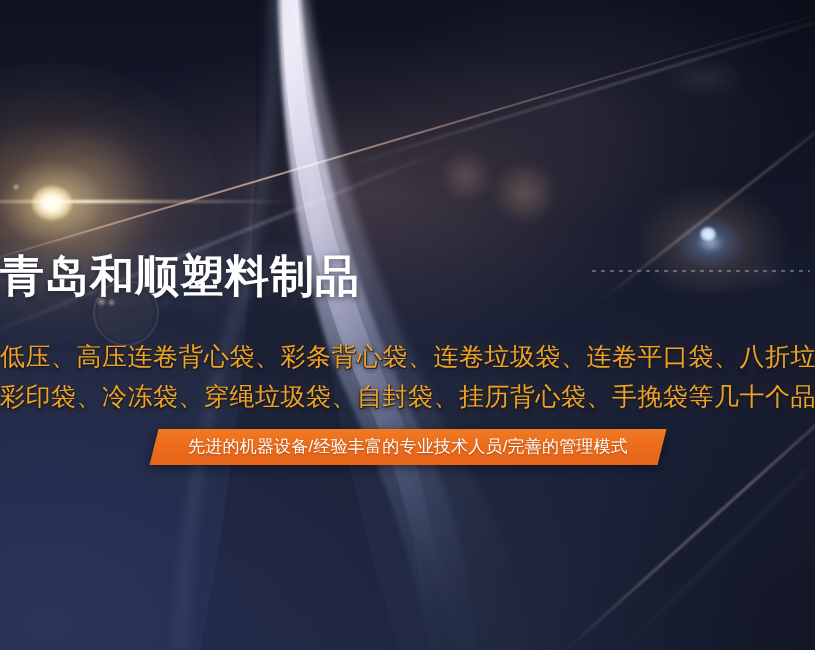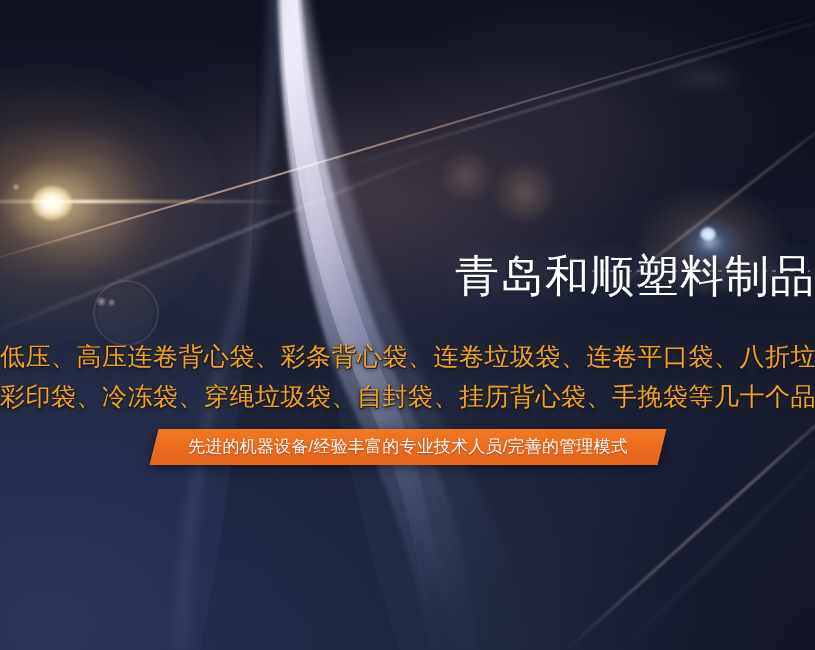--- a/index.html
+++ b/index.html
@@ -232,26 +232,26 @@
   
   .content {
     position: absolute;
     inset: 0;
     z-index: 20;
   }
 
   .main-title {
     position: absolute;
     left: 0; right: 0; top: 250px;
-    text-align: right;
+    text-align: left;
     font-size: 44px;
     line-height: 52px;
     letter-spacing: 1px;
     color: #ffffff;
-    font-weight: 400;
+    font-weight: 700;
     text-shadow: 0 2px 7px rgba(0,0,0,0.55), 0 0 22px rgba(180,200,255,0.28);
     white-space: nowrap;
   }
 
   .product-lines {
     position: absolute;
     left: 0; right: 0; top: 336px;
     text-align: center;
   }
   .product-line {

